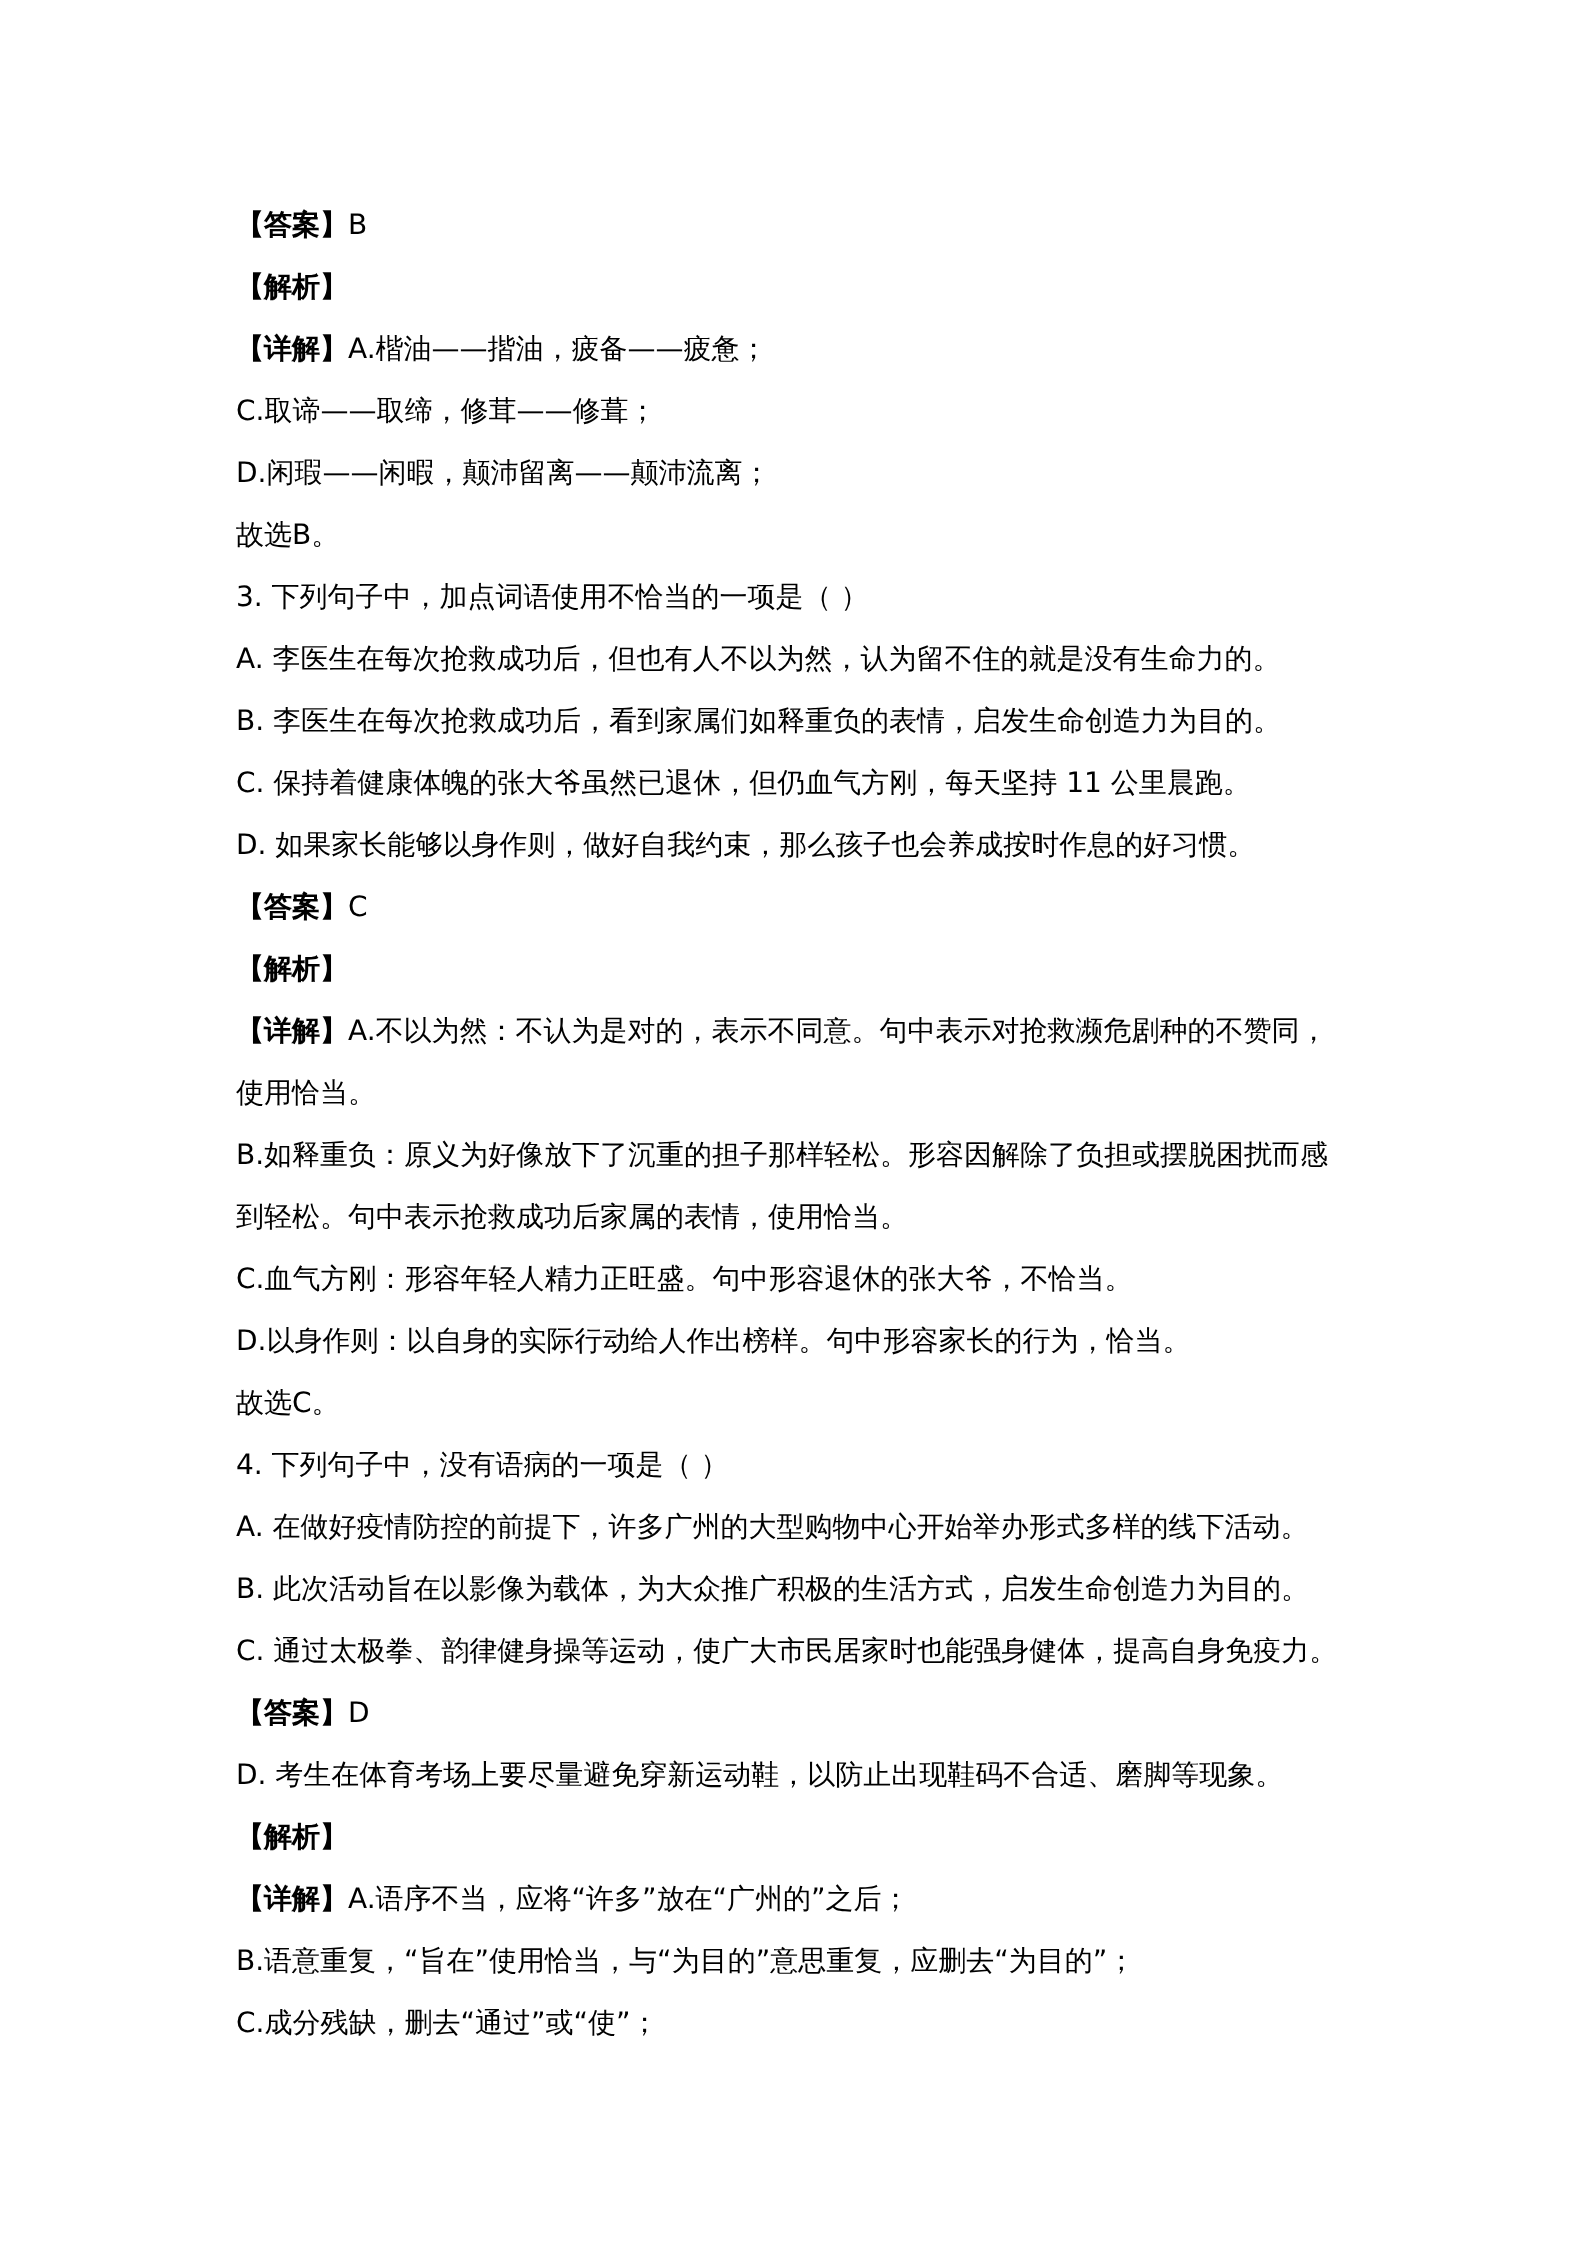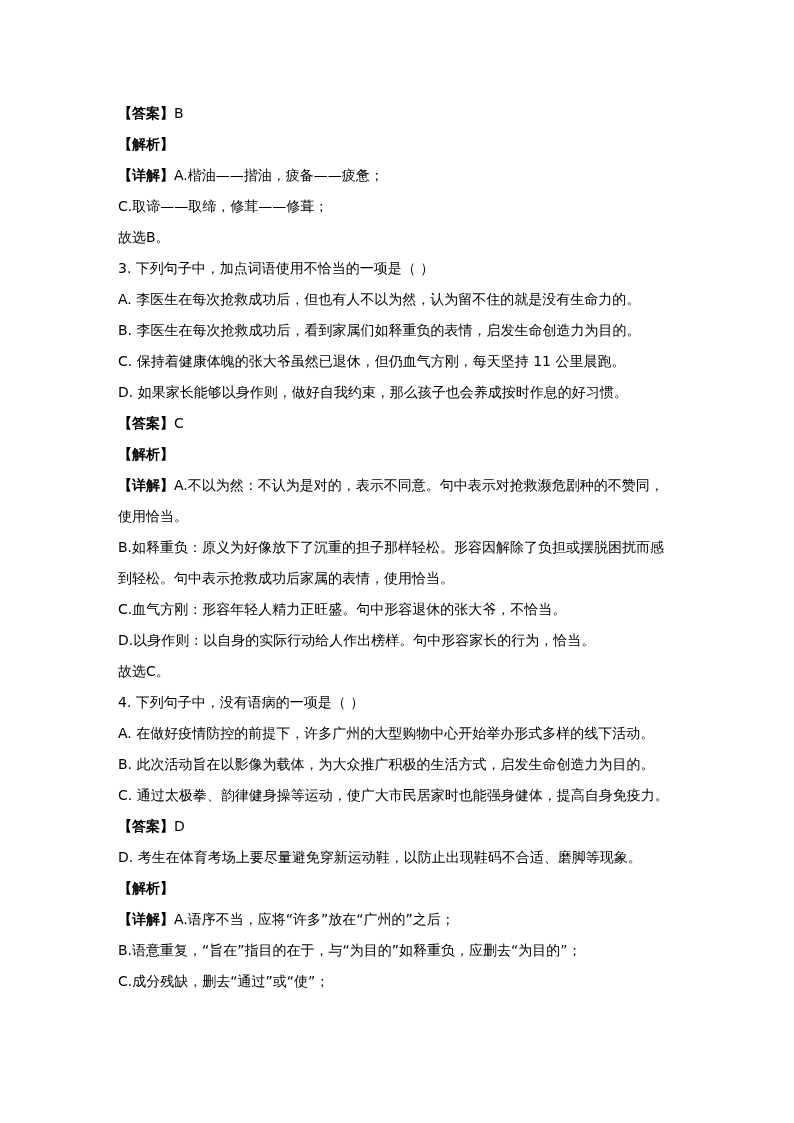--- a/index.html
+++ b/index.html
@@ -10,20 +10,21 @@
   .tag { font-weight: bold; }
 </style>
 </head>
 <body>
 
 <div class="page">
   <div class="line"><span class="tag">【答案】</span><span>B</span></div>
   <div class="line"><span class="tag">【解析】</span><span></span></div>
   <div class="line"><span class="tag">【详解】</span><span>A.楷油——揩油，疲备——疲惫；</span></div>
   <div class="line"><span>C.取谛——取缔，修茸——修葺；</span></div>
+  <div class="line"><span>D.闲瑕——闲暇，颠沛留离——颠沛流离；</span></div>
   <div class="line"><span>故选B。</span></div>
   <div class="line"><span>3. 下列句子中，加点词语使用不恰当的一项是（     ）</span></div>
   <div class="line"><span>A. 李医生在每次抢救成功后，但也有人不以为然，认为留不住的就是没有生命力的。</span></div>
   <div class="line"><span>B. 李医生在每次抢救成功后，看到家属们如释重负的表情，启发生命创造力为目的。</span></div>
   <div class="line"><span>C. 保持着健康体魄的张大爷虽然已退休，但仍血气方刚，每天坚持 11 公里晨跑。</span></div>
   <div class="line"><span>D. 如果家长能够以身作则，做好自我约束，那么孩子也会养成按时作息的好习惯。</span></div>
   <div class="line"><span class="tag">【答案】</span><span>C</span></div>
   <div class="line"><span class="tag">【解析】</span><span></span></div>
   <div class="line"><span class="tag">【详解】</span><span>A.不以为然：不认为是对的，表示不同意。句中表示对抢救濒危剧种的不赞同，</span></div>
   <div class="line"><span>使用恰当。</span></div>
@@ -33,15 +34,15 @@
   <div class="line"><span>D.以身作则：以自身的实际行动给人作出榜样。句中形容家长的行为，恰当。</span></div>
   <div class="line"><span>故选C。</span></div>
   <div class="line"><span>4. 下列句子中，没有语病的一项是（     ）</span></div>
   <div class="line"><span>A. 在做好疫情防控的前提下，许多广州的大型购物中心开始举办形式多样的线下活动。</span></div>
   <div class="line"><span>B. 此次活动旨在以影像为载体，为大众推广积极的生活方式，启发生命创造力为目的。</span></div>
   <div class="line"><span>C. 通过太极拳、韵律健身操等运动，使广大市民居家时也能强身健体，提高自身免疫力。</span></div>
   <div class="line"><span class="tag">【答案】</span><span>D</span></div>
   <div class="line"><span>D. 考生在体育考场上要尽量避免穿新运动鞋，以防止出现鞋码不合适、磨脚等现象。</span></div>
   <div class="line"><span class="tag">【解析】</span><span></span></div>
   <div class="line"><span class="tag">【详解】</span><span>A.语序不当，应将“许多”放在“广州的”之后；</span></div>
-  <div class="line"><span>B.语意重复，“旨在”指目的在于，与“为目的”如释重负，应删去“为目的”；</span></div>
+  <div class="line"><span>B.语意重复，“旨在”使用恰当，与“为目的”意思重复，应删去“为目的”；</span></div>
   <div class="line"><span>C.成分残缺，删去“通过”或“使”；</span></div>
 </div>
 
 </body></html>

